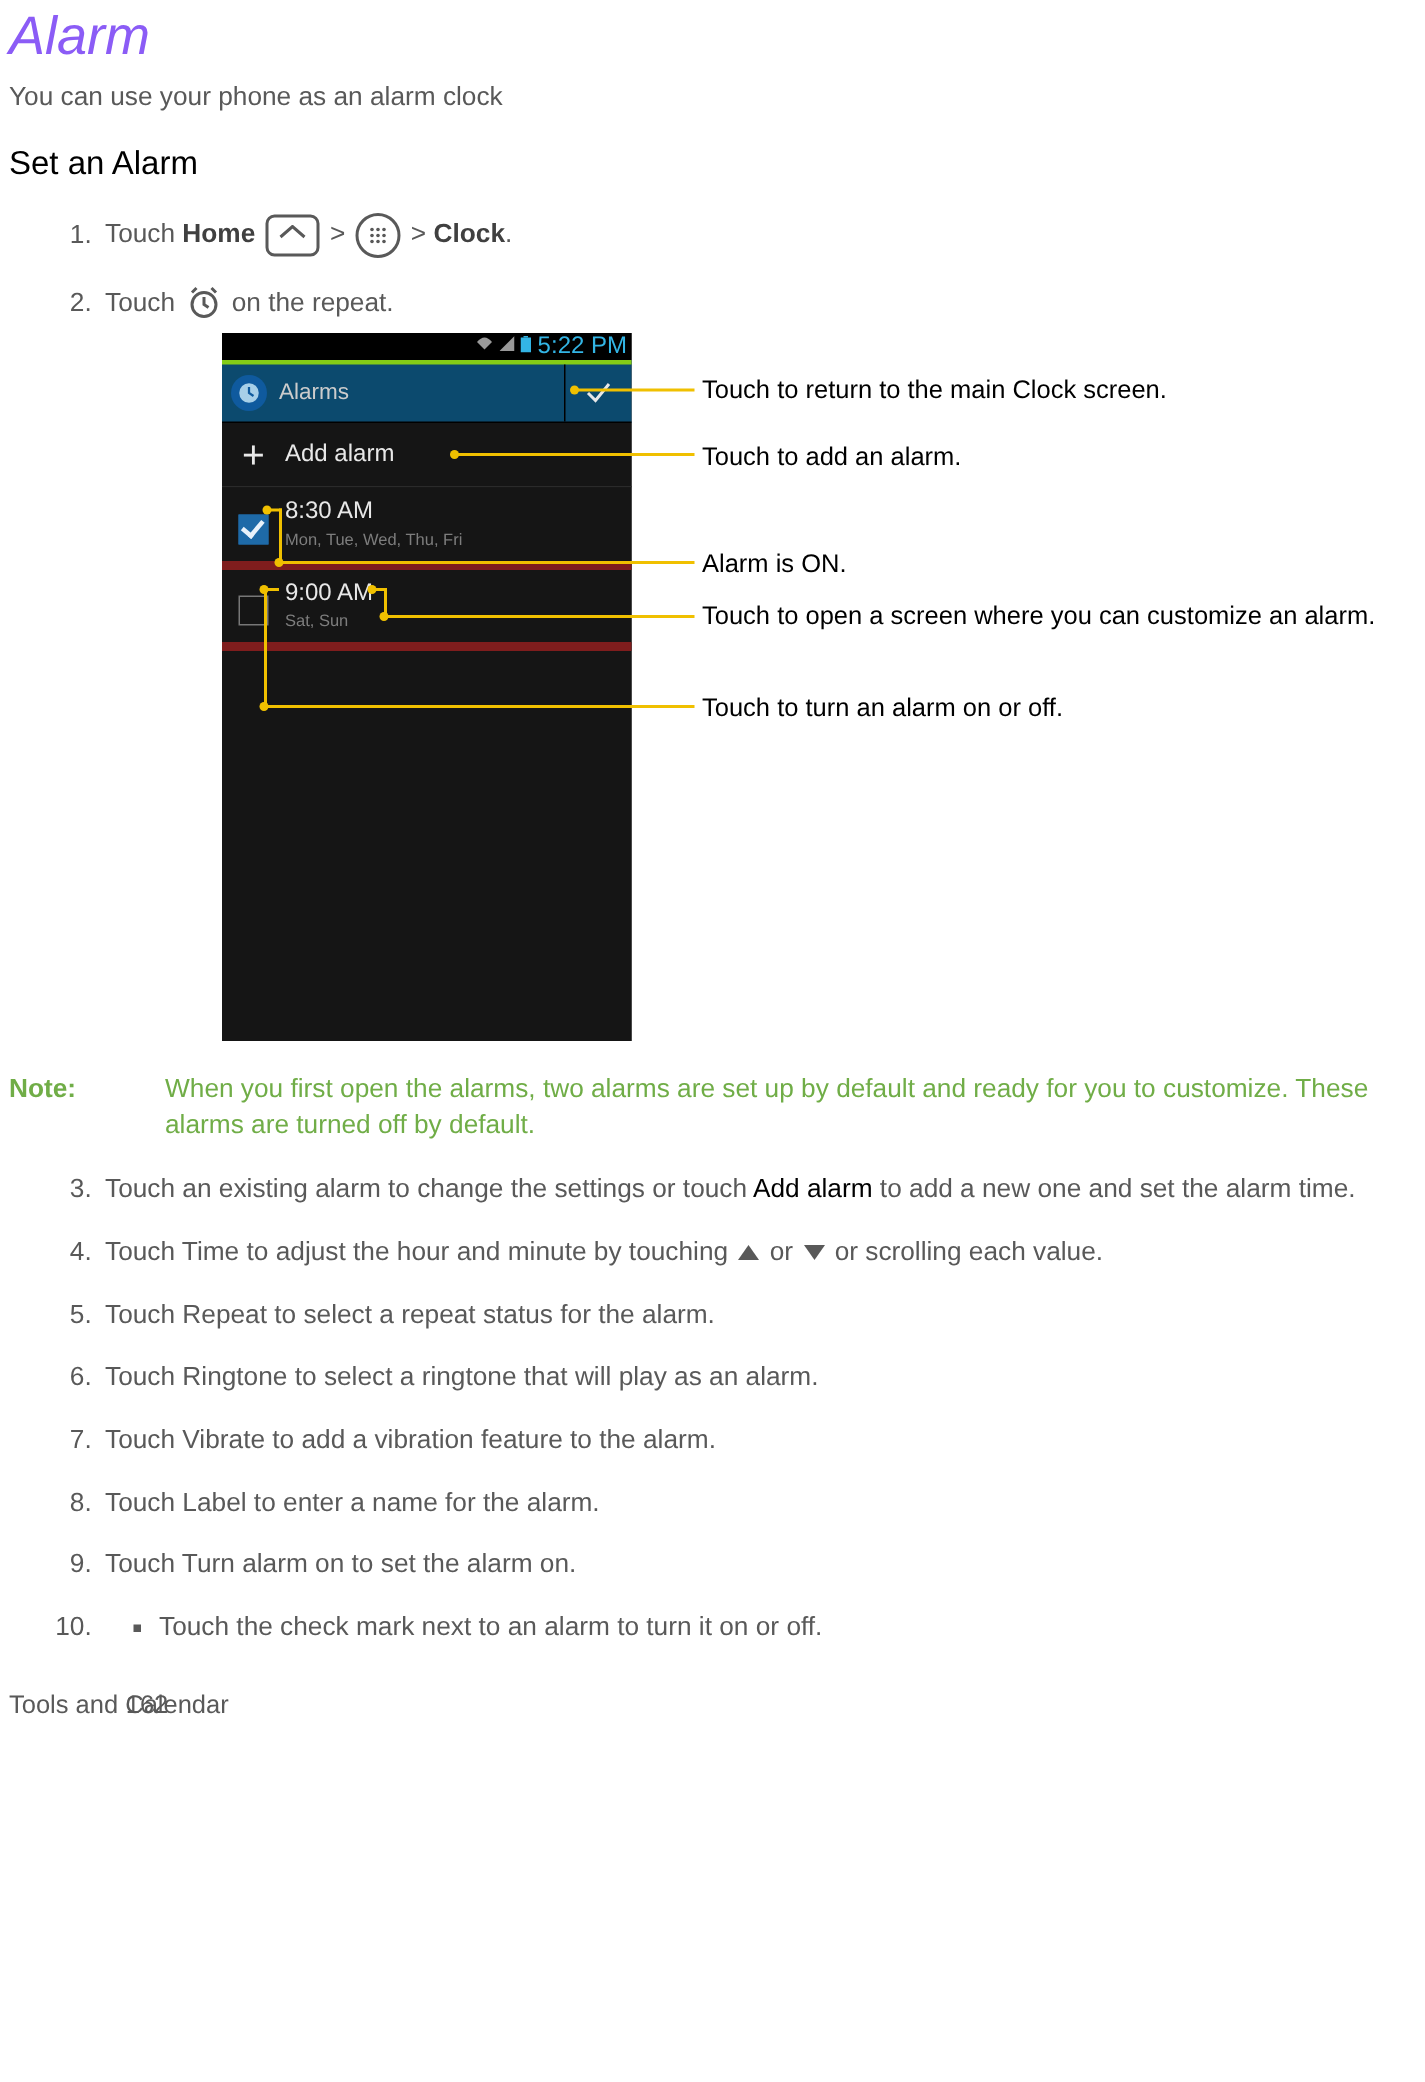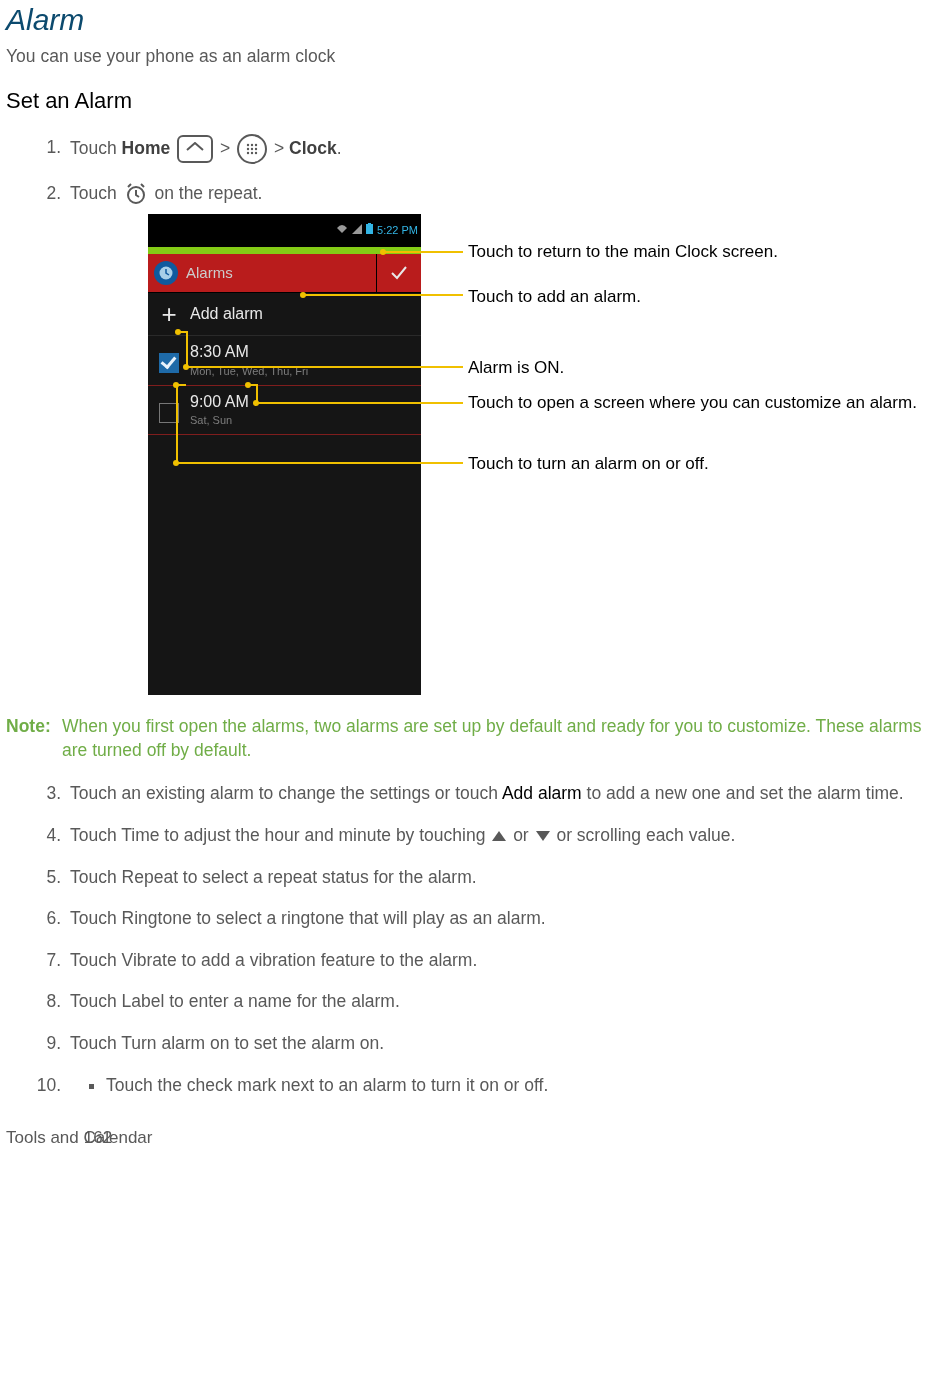--- a/index.html
+++ b/index.html
@@ -8,22 +8,22 @@
     font-family: Arial, Helvetica, sans-serif;
     font-size: 17.5px;
     color: #595959;
     line-height: 1.35;
     width: 950px;
     box-sizing: border-box;
   }
   h1.alarm-title {
     font-style: italic;
     font-weight: normal;
-    color: #0c4a6e;
-    font-size: 30px;
+    color: #8b5cf6;
+    font-size: 36px;
     margin: 0 0 4px 0;
   }
   p.subtitle { margin: 0 0 18px 0; }
   h2.section {
     color: #000000;
     font-weight: normal;
     font-size: 22px;
     margin: 0 0 18px 0;
   }
   ol.steps { margin: 0 0 18px 0; padding-left: 60px; }
@@ -70,37 +70,37 @@
     margin: 8px 0 20px 78px;
     position: relative;
     width: 820px;
   }
   .phone {
     width: 273px;
     background: #000;
     position: relative;
   }
   .statusbar {
-    height: 33px;
+    height: 18px;
     background: #000;
     color: #33b5e5;
-    font-size: 11px;
+    font-size: 16px;
     display: flex;
     justify-content: flex-end;
     align-items: center;
     padding: 0 3px;
     gap: 4px;
   }
   .statusbar .sig { color: #999; font-size: 11px; }
   .top-row {
     display: flex;
     align-items: center;
-    background: #b91c1c;
+    background: #0c4a6e;
     height: 38px;
-    border-top: 7px solid #84cc16;
+    border-top: 3px solid #84cc16;
     border-bottom: 1px solid #000;
   }
   .top-row .clock-bubble {
     width: 24px; height: 24px;
     margin-left: 6px; margin-right: 8px;
     border-radius: 50%;
     background: #0f5a9e;
     display: flex; align-items: center; justify-content: center;
   }
   .top-row .alarms-lbl { color: #ccc; font-size: 15px; flex: 1; }
@@ -120,21 +120,21 @@
     color: #e8e8e8;
     font-size: 26px;
     width: 42px;
     text-align: center;
     font-weight: 200;
   }
   .add-row .add-lbl { color: #e8e8e8; font-size: 16px; }
   .alarm-row {
     display: flex;
     background: #151515;
-    border-bottom: 1px solid #7f1d1d;
+    border-bottom: 6px solid #7f1d1d;
   }
   .alarm-row .cb {
     width: 42px;
     display: flex;
     align-items: center;
     justify-content: center;
     padding-top: 6px;
   }
   .alarm-row .cb .box {
     width: 18px; height: 18px;
@@ -183,21 +183,21 @@
   }
   .callout-text {
     position: absolute;
     left: 320px;
     color: #000;
     font-size: 17px;
     line-height: 1.25;
     width: 510px;
   }
 
-  .note-block { margin: 0 0 20px 0; display: flex; }
+  .note-block { margin: 0 0 20px 0; display: flex; gap: 48px; }
   .note-label {
     color: #70ad47;
     font-weight: bold;
     width: 56px;
     flex-shrink: 0;
   }
   .note-text { color: #70ad47; flex: 1; }
 
   .footer {
     display: flex;

